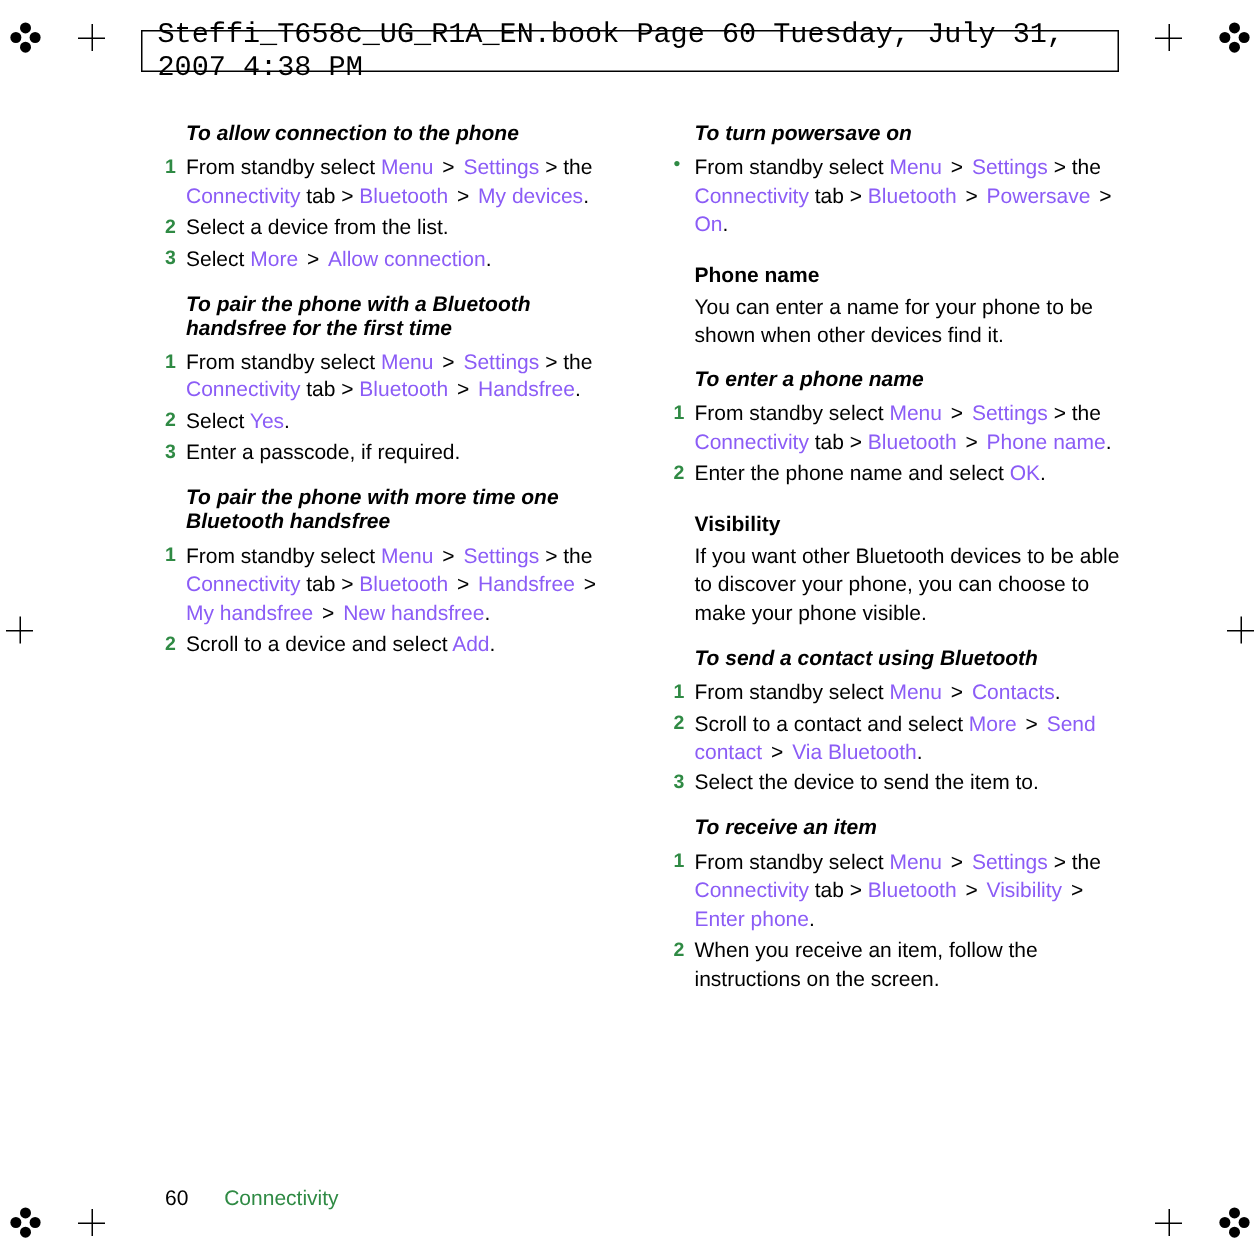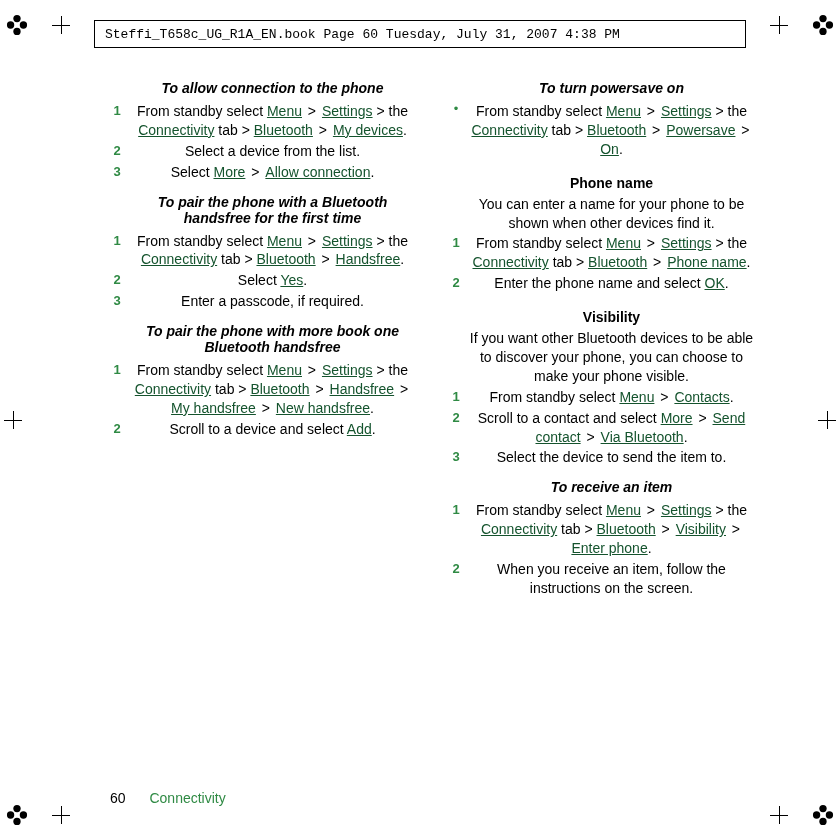--- a/index.html
+++ b/index.html
@@ -47,32 +47,31 @@
     position: absolute;
     top: 20px;
     left: 94px;
     right: 94px;
     border: 1px solid #000;
     height: 28px;
     display: flex;
     align-items: center;
     padding: 0 10px;
     font-family: "Courier New", monospace;
-    font-size: 13px;
+    font-size: 19px;
   }
 
   .page {
     position: absolute;
     top: 80px;
     left: 110px;
     right: 80px;
     bottom: 60px;
     display: flex;
     gap: 28px;
-    text-align: center;
   }
   .col {
     flex: 1;
     min-width: 0;
   }
   .section-heading {
     font-style: italic;
     font-weight: bold;
     margin-top: 12px;
     margin-bottom: 6px;
@@ -103,21 +102,21 @@
     font-size: 13px;
   }
   .step-bullet {
     width: 14px;
     flex: 0 0 14px;
     color: #2f8a44;
     font-size: 13px;
     line-height: 1.1;
   }
   .step-body { flex: 1; }
-  .m { color: #14532d; text-decoration: underline; }
+  .m { color: #8b5cf6; }
   .gt { padding: 0 2px; }
   .footer {
     position: absolute;
     bottom: 34px;
     left: 110px;
     font-size: 14px;
   }
   .footer-page { margin-right: 20px; }
   .footer-sect { color: #2f8a44; }
 </style>
@@ -213,21 +212,21 @@
       <div class="step-num">2</div>
       <div class="step-body">
         <span>Select </span><span class="m">Yes</span><span>.</span>
       </div>
     </div>
     <div class="step">
       <div class="step-num">3</div>
       <div class="step-body">Enter a passcode, if required.</div>
     </div>
 
-    <div class="section-heading">To pair the phone with more book one Bluetooth handsfree</div>
+    <div class="section-heading">To pair the phone with more time one Bluetooth handsfree</div>
     <div class="step">
       <div class="step-num">1</div>
       <div class="step-body">
         <span>From standby select </span><span class="m">Menu</span><span class="gt"> &gt; </span><span class="m">Settings</span><span> &gt; the </span><span class="m">Connectivity</span><span> tab &gt; </span><span class="m">Bluetooth</span><span class="gt"> &gt; </span><span class="m">Handsfree</span><span class="gt"> &gt; </span><span class="m">My handsfree</span><span class="gt"> &gt; </span><span class="m">New handsfree</span><span>.</span>
       </div>
     </div>
     <div class="step">
       <div class="step-num">2</div>
       <div class="step-body">
         <span>Scroll to a device and select </span><span class="m">Add</span><span>.</span>
@@ -243,36 +242,38 @@
     <div class="step">
       <div class="step-bullet">•</div>
       <div class="step-body">
         <span>From standby select </span><span class="m">Menu</span><span class="gt"> &gt; </span><span class="m">Settings</span><span> &gt; the </span><span class="m">Connectivity</span><span> tab &gt; </span><span class="m">Bluetooth</span><span class="gt"> &gt; </span><span class="m">Powersave</span><span class="gt"> &gt; </span><span class="m">On</span><span>.</span>
       </div>
     </div>
 
     <div class="section-sub">Phone name</div>
     <div class="para">You can enter a name for your phone to be shown when other devices find it.</div>
 
+    <div class="section-heading">To enter a phone name</div>
     <div class="step">
       <div class="step-num">1</div>
       <div class="step-body">
         <span>From standby select </span><span class="m">Menu</span><span class="gt"> &gt; </span><span class="m">Settings</span><span> &gt; the </span><span class="m">Connectivity</span><span> tab &gt; </span><span class="m">Bluetooth</span><span class="gt"> &gt; </span><span class="m">Phone name</span><span>.</span>
       </div>
     </div>
     <div class="step">
       <div class="step-num">2</div>
       <div class="step-body">
         <span>Enter the phone name and select </span><span class="m">OK</span><span>.</span>
       </div>
     </div>
 
     <div class="section-sub">Visibility</div>
     <div class="para">If you want other Bluetooth devices to be able to discover your phone, you can choose to make your phone visible.</div>
 
+    <div class="section-heading">To send a contact using Bluetooth</div>
     <div class="step">
       <div class="step-num">1</div>
       <div class="step-body">
         <span>From standby select </span><span class="m">Menu</span><span class="gt"> &gt; </span><span class="m">Contacts</span><span>.</span>
       </div>
     </div>
     <div class="step">
       <div class="step-num">2</div>
       <div class="step-body">
         <span>Scroll to a contact and select </span><span class="m">More</span><span class="gt"> &gt; </span><span class="m">Send contact</span><span class="gt"> &gt; </span><span class="m">Via Bluetooth</span><span>.</span>

